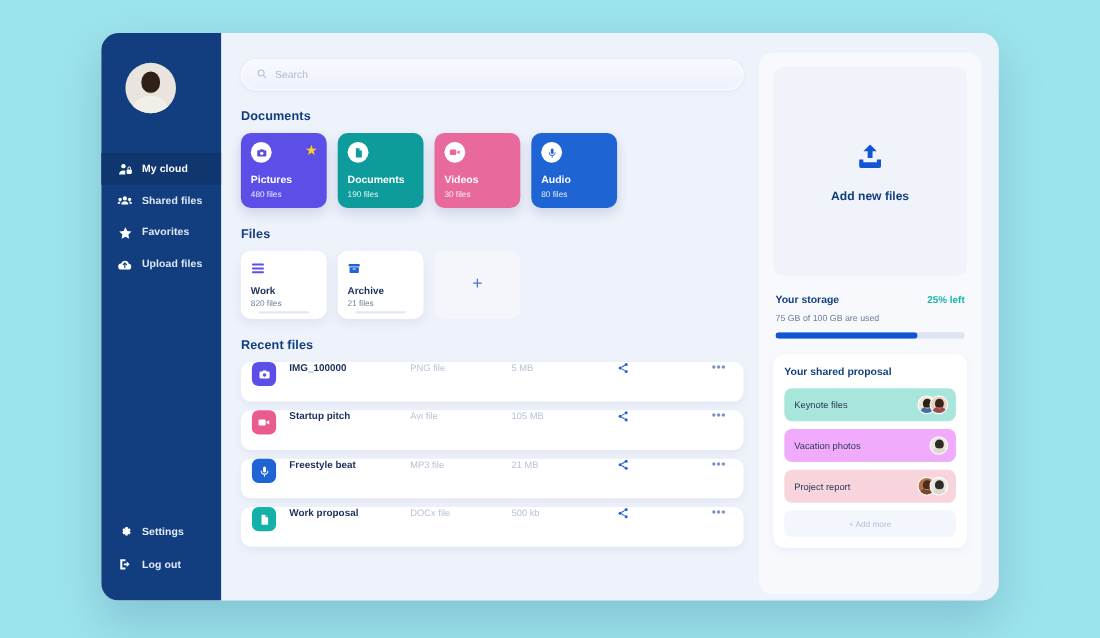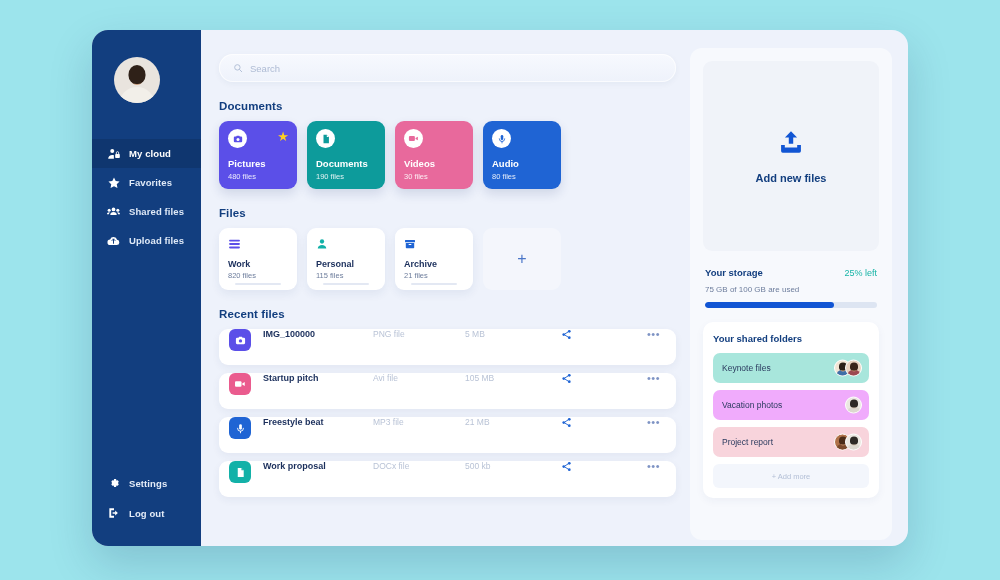--- a/index.html
+++ b/index.html
@@ -144,21 +144,21 @@
   .drop {
     height: 190px; border-radius: 9px; background: #f0f3f9;
     display: flex; flex-direction: column; align-items: center; justify-content: center;
     gap: 12px; cursor: pointer;
   }
   .drop .dlabel { font-size: 11px; font-weight: 700; color: #123e7f; }
 
   .storage { padding: 16px 2px 14px 2px; }
   .st-head { display: flex; justify-content: space-between; align-items: baseline; }
   .st-title { font-size: 9.5px; font-weight: 700; color: #123e7f; }
-  .st-left { font-size: 9px; font-weight: 400; color: #18b5a7; }
+  .st-left { font-size: 9px; font-weight: 700; color: #18b5a7; }
   .st-sub { font-size: 8px; color: #6d7d9c; margin: 7px 0 8px; }
   .st-bar { height: 6px; border-radius: 4px; background: #dde5f2; overflow: hidden; }
   .st-fill { height: 100%; border-radius: 4px; background: #1155d4; }
 
   .shared { background: #fff; border-radius: 10px; padding: 11px 10px 10px; box-shadow: 0 3px 9px rgba(30,50,110,.05); }
   .sh-title { font-size: 9.5px; font-weight: 700; color: #123e7f; margin-bottom: 9px; }
   .folder {
     height: 30px; border-radius: 7px; margin-bottom: 7px;
     display: flex; align-items: center; padding: 0 9px; cursor: pointer;
     position: relative;
@@ -196,44 +196,44 @@
       <div class="nav-item active">
         <span class="ico">
           <svg width="14" height="14" viewBox="0 0 24 24" fill="#ffffff">
                 <circle cx="9" cy="7" r="3.4"></circle>
                 <path d="M2 20c0-4 3.2-6.4 7-6.4 1 0 2 .2 2.8.5V20z"></path>
                 <rect x="14" y="12" width="8" height="7" rx="1.4"></rect>
                 <path d="M16 12v-2a2 2 0 0 1 4 0v2" stroke="#ffffff" stroke-width="1.5" fill="none"></path>
               </svg>
         </span>
         <span>My cloud</span>
-      </div>
-      <div class="nav-item">
-        <span class="ico">
-          <svg width="14" height="14" viewBox="0 0 24 24" fill="#ffffff">
-                <path d="M12 2.6l2.9 6 6.6.9-4.8 4.6 1.2 6.5L12 17.5 6.1 20.6l1.2-6.5L2.5 9.5l6.6-.9z"></path>
-              </svg>
-        </span>
-        <span>Favorites</span>
       </div>
       <div class="nav-item">
         <span class="ico">
           <svg width="15" height="14" viewBox="0 0 24 24" fill="#ffffff">
                 <circle cx="12" cy="7.5" r="3.2"></circle>
                 <circle cx="4.6" cy="9" r="2.6"></circle>
                 <circle cx="19.4" cy="9" r="2.6"></circle>
                 <path d="M12 12c3.4 0 5.6 2.1 5.6 5H6.4c0-2.9 2.2-5 5.6-5z"></path>
                 <path d="M4.6 12.4c-2.3 0-3.9 1.5-3.9 3.5h3.6c.1-1.4.6-2.6 1.5-3.4-.4-.1-.8-.1-1.2-.1z"></path>
                 <path d="M19.4 12.4c2.3 0 3.9 1.5 3.9 3.5h-3.6c-.1-1.4-.6-2.6-1.5-3.4.4-.1.8-.1 1.2-.1z"></path>
               </svg>
         </span>
         <span>Shared files</span>
       </div>
       <div class="nav-item">
         <span class="ico">
+          <svg width="14" height="14" viewBox="0 0 24 24" fill="#ffffff">
+                <path d="M12 2.6l2.9 6 6.6.9-4.8 4.6 1.2 6.5L12 17.5 6.1 20.6l1.2-6.5L2.5 9.5l6.6-.9z"></path>
+              </svg>
+        </span>
+        <span>Favorites</span>
+      </div>
+      <div class="nav-item">
+        <span class="ico">
           <svg width="15" height="14" viewBox="0 0 24 24" fill="#ffffff">
                 <path d="M6.5 19h11a4.5 4.5 0 0 0 .6-8.96A6.2 6.2 0 0 0 6.2 9.6 4.7 4.7 0 0 0 6.5 19z"></path>
                 <path d="M12 16V9.4M12 8.6l-2.6 2.6M12 8.6l2.6 2.6" stroke="#123e7f" stroke-width="1.7" fill="none" stroke-linecap="round"></path>
               </svg>
         </span>
         <span>Upload files</span>
       </div>
     </nav>
 
     <div class="nav-bottom">
@@ -322,31 +322,20 @@
         <div class="fcard">
           <div class="fi">
             <svg width="13" height="11" viewBox="0 0 24 20" fill="#5b4fe8">
                   <rect x="2" y="1" width="20" height="3.4" rx="1.5"></rect>
                   <rect x="2" y="7.4" width="20" height="3.4" rx="1.5"></rect>
                   <rect x="2" y="13.8" width="20" height="3.4" rx="1.5"></rect>
                 </svg>
           </div>
           <div class="nm">Work</div>
           <div class="ct">820 files</div>
-          <div class="bar"></div>
-        </div>
-        <div class="fcard">
-          <div class="fi">
-            <svg width="12" height="12" viewBox="0 0 24 24" fill="#13b1a8">
-                  <circle cx="12" cy="7" r="4.3"></circle>
-                  <path d="M3.5 21c0-4.3 3.8-7 8.5-7s8.5 2.7 8.5 7z"></path>
-                </svg>
-          </div>
-          <div class="nm">Personal</div>
-          <div class="ct">115 files</div>
           <div class="bar"></div>
         </div>
         <div class="fcard">
           <div class="fi">
             <svg width="12" height="12" viewBox="0 0 24 24" fill="#1f64d4">
                   <rect x="2" y="4" width="20" height="4.6" rx="1"></rect>
                   <path d="M3.6 9.8h16.8V19a1.4 1.4 0 0 1-1.4 1.4H5a1.4 1.4 0 0 1-1.4-1.4z"></path>
                   <rect x="9" y="12" width="6" height="1.9" rx=".9" fill="#ffffff"></rect>
                 </svg>
           </div>
@@ -466,21 +455,21 @@
           <span class="st-title">Your storage</span>
           <span class="st-left">25% left</span>
         </div>
         <div class="st-sub">75 GB of 100 GB are used</div>
         <div class="st-bar">
           <div class="st-fill" id="storage-fill" style="width: 75%;"></div>
         </div>
       </div>
 
       <div class="shared">
-        <div class="sh-title">Your shared folders</div>
+        <div class="sh-title">Your shared proposal</div>
 
         <div class="folder" style="background:#a8e6dc">
           <span class="fname">Keynote files</span>
           <span class="avs">
             <span class="av" style="background:#f2e5d4">
                   <span class="b" style="background:#3f6fa8"></span>
                   <span class="f" style="background:#e8b68e"></span>
                   <span class="h" style="background:#2b2018"></span>
                 </span>
             <span class="av" style="background:#e8d2c0">

